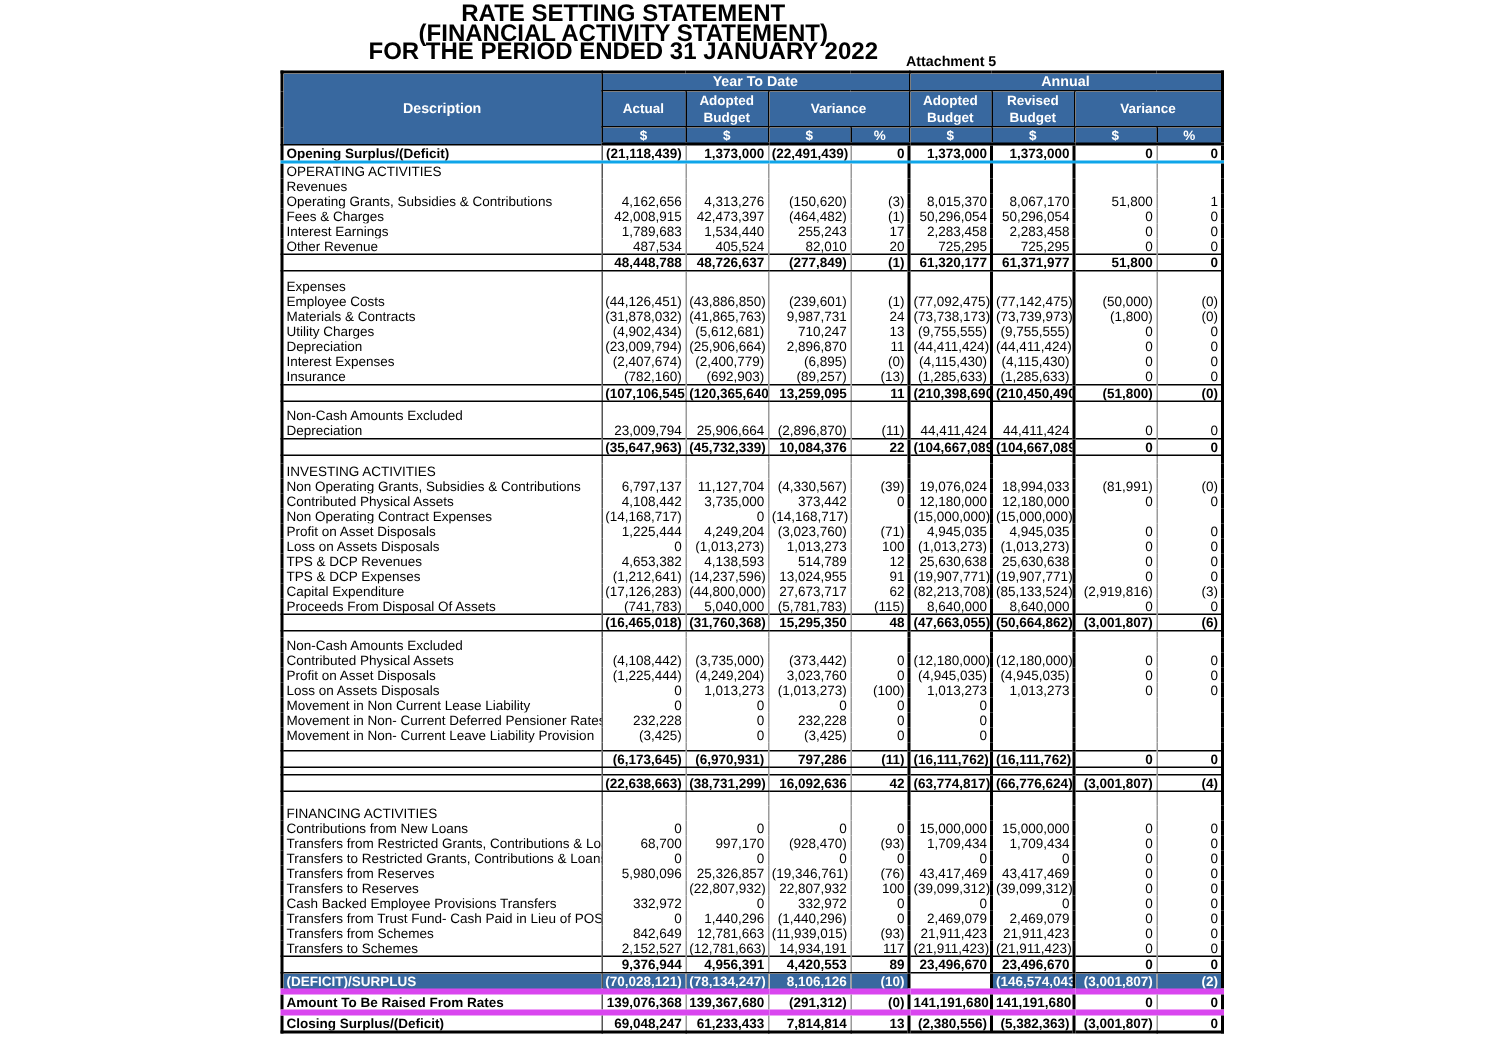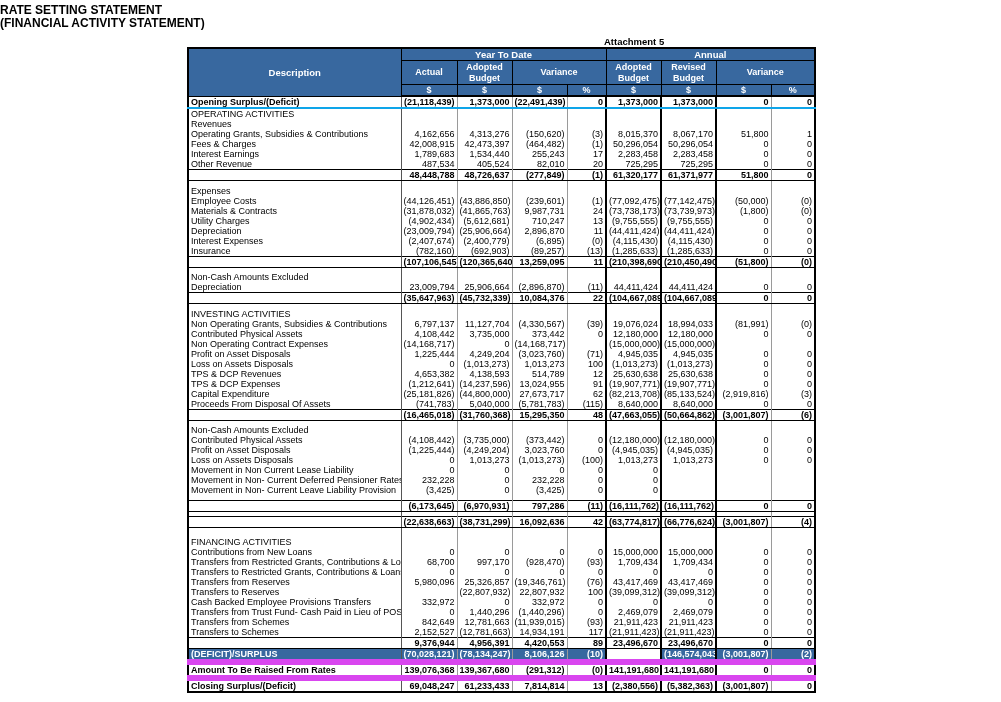--- a/index.html
+++ b/index.html
@@ -1,22 +1,22 @@
 <!DOCTYPE html>
 <html style="--blue: #38689F;"><head>
 <meta charset="utf-8">
 <style>
   html,body{margin:0;padding:0;}
   body{
     width:1001px;height:702px;background:#ffffff;color:#000;
     font-family:"Liberation Sans", sans-serif;position:relative;overflow:hidden;
   }
   .titles{
-    position:absolute;top:4px;left:0;width:831px;
-    font-weight:bold;font-size:12px;line-height:12.5px;
+    position:absolute;top:4px;left:0;width:831px;text-align:center;
+    font-weight:bold;font-size:16px;line-height:12.5px;
   }
   .attachment{
     position:absolute;top:36px;left:604px;font-weight:bold;font-size:9.5px;
   }
   table.fin{
     position:absolute;top:47px;left:187px;width:627px;
     border-collapse:collapse;table-layout:fixed;
     border:2px solid #000;font-size:9px;
   }
   table.fin td,table.fin th{box-sizing:border-box;padding:0 2px;overflow:hidden;white-space:nowrap;}
@@ -30,31 +30,32 @@
   tbody td{
     height:10px;line-height:10px;text-align:right;
     border-right:1px solid #9a9a9a;
   }
   tbody td.lbl{text-align:left;border-right:1px solid #555;}
   tbody td:nth-child(5),tbody td:nth-child(6),tbody td:nth-child(7){border-right:2px solid #000;}
   tbody td:last-child{border-right:none;}
   tr.opening td{font-weight:bold;border-bottom:2px solid #0ea5e9;}
   tr.section td.lbl{font-weight:normal;}
   tr.total td{font-weight:bold;border-top:1px solid #000;border-bottom:1px solid #000;}
-  tr.grand td{font-weight:bold;border-top:6px solid #d946ef;}
+  tr.grand td{font-weight:bold;border-top:4px solid #d946ef;}
   tr.blank td{height:5px;line-height:5px;}
   tr.highlight td{background:var(--blue,#38689F);color:#fff;font-weight:bold;}
   tr.highlight td.white{background:#fff;}
 </style>
 </head>
 <body>
 
 <div class="titles">
   <div>RATE SETTING STATEMENT</div>
   <div>(FINANCIAL ACTIVITY STATEMENT)</div>
+  <div>FOR THE PERIOD ENDED 31 JANUARY 2022</div>
 </div>
 
 <div class="attachment">Attachment 5</div>
 
 <table class="fin">
   <colgroup>
     <col style="width:213px">
       <col style="width:56px">
       <col style="width:55px">
     <col style="width:55px">
@@ -415,21 +416,21 @@
         <td>(14,237,596)</td>
         <td>13,024,955</td>
         <td>91</td>
         <td>(19,907,771)</td>
         <td>(19,907,771)</td>
         <td>0</td>
         <td>0</td>
       </tr>
       <tr class="item">
         <td class="lbl">Capital Expenditure</td>
-        <td>(25,181,826)</td>
+        <td>(17,126,283)</td>
         <td>(44,800,000)</td>
         <td>27,673,717</td>
         <td>62</td>
         <td>(82,213,708)</td>
         <td>(85,133,524)</td>
         <td>(2,919,816)</td>
         <td>(3)</td>
       </tr>
       <tr class="item">
         <td class="lbl">Proceeds From Disposal Of Assets</td>

